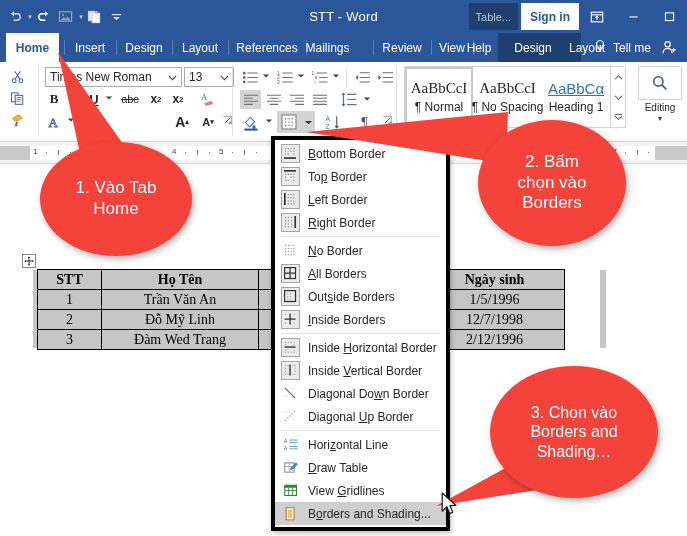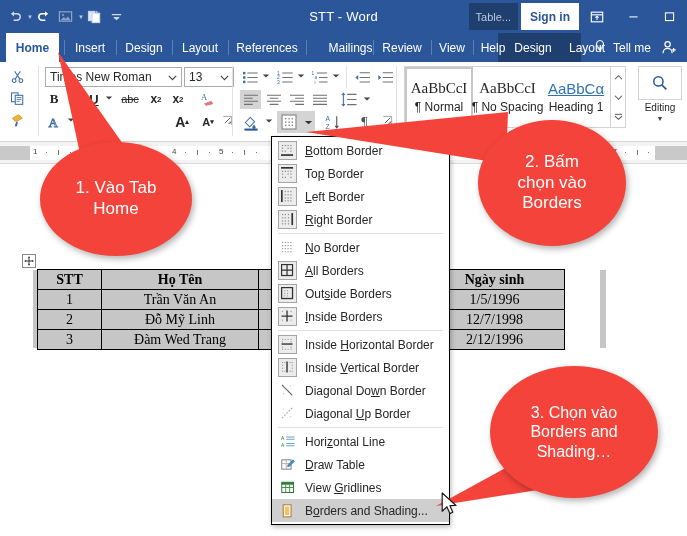--- a/index.html
+++ b/index.html
@@ -188,21 +188,21 @@
   .col-name { width:157px; }
   .col-addr { width:166px; }
   .col-dob { width:140px; }
   .sel-edge {
     position:absolute; background:#c6c6c6;
   }
 
   
   #menu {
     position:absolute; left:271px; top:136px; width:179px;
-    background:#fff; border:1px solid #000000;
+    background:#fff; border:4px solid #000000;
     box-shadow:1px 2px 5px rgba(0,0,0,.28);
     padding:2px 0; z-index:40;
   }
   .mi {
     height:23px; display:flex; align-items:center; gap:8px; padding:0 6px;
     font-size:12px; color:#262626;
   }
   .mi.hl { background:#cfcfcf; }
   .mi-ico {
     width:19px; height:19px; flex:0 0 19px;
@@ -298,27 +298,27 @@
   <div class="tab active" style="left:6px; width:53px;">Home</div>
   <div class="tab-sep" style="left:64px;"></div>
   <div class="tab" style="left:66px; width:48px;text-align:center;">Insert</div>
   <div class="tab-sep" style="left:116px;"></div>
   <div class="tab" style="left:118px; width:52px;">Design</div>
   <div class="tab-sep" style="left:172px;"></div>
   <div class="tab" style="left:174px; width:52px;">Layout</div>
   <div class="tab-sep" style="left:228px;"></div>
   <div class="tab" style="left:230px; width:74px;">References</div>
   <div class="tab-sep" style="left:306px;"></div>
-  <div class="tab" style="left:319px; width:63px;">Mailings</div>
+  <div class="tab" style="left:296px; width:63px;">Mailings</div>
   <div class="tab-sep" style="left:373px;"></div>
   <div class="tab" style="left:375px; width:54px;">Review</div>
   <div class="tab-sep" style="left:431px;"></div>
   <div class="tab" style="left:433px; width:38px;">View</div>
   <div class="tab-sep" style="left:473px;"></div>
-  <div class="tab" style="left:475px; width:36px;">Help</div>
+  <div class="tab" style="left:461px; width:36px;">Help</div>
 
   <div class="tab ctx" style="left:508px; width:50px;">Design</div>
   <div class="tab ctx" style="left:562px; width:50px;">Layout</div>
 
   <div id="tellme">
     <span>
       <svg width="14" height="14" viewBox="0 0 16 16">
           <path d="M8 1.6a4 4 0 0 0-2.4 7.2v1.6h4.8V8.8A4 4 0 0 0 8 1.6z" fill="none" stroke="#fff" stroke-width="1.2"></path>
           <path d="M6.4 12h3.2M6.9 13.7h2.2" stroke="#fff" stroke-width="1.2"></path>
         </svg>

